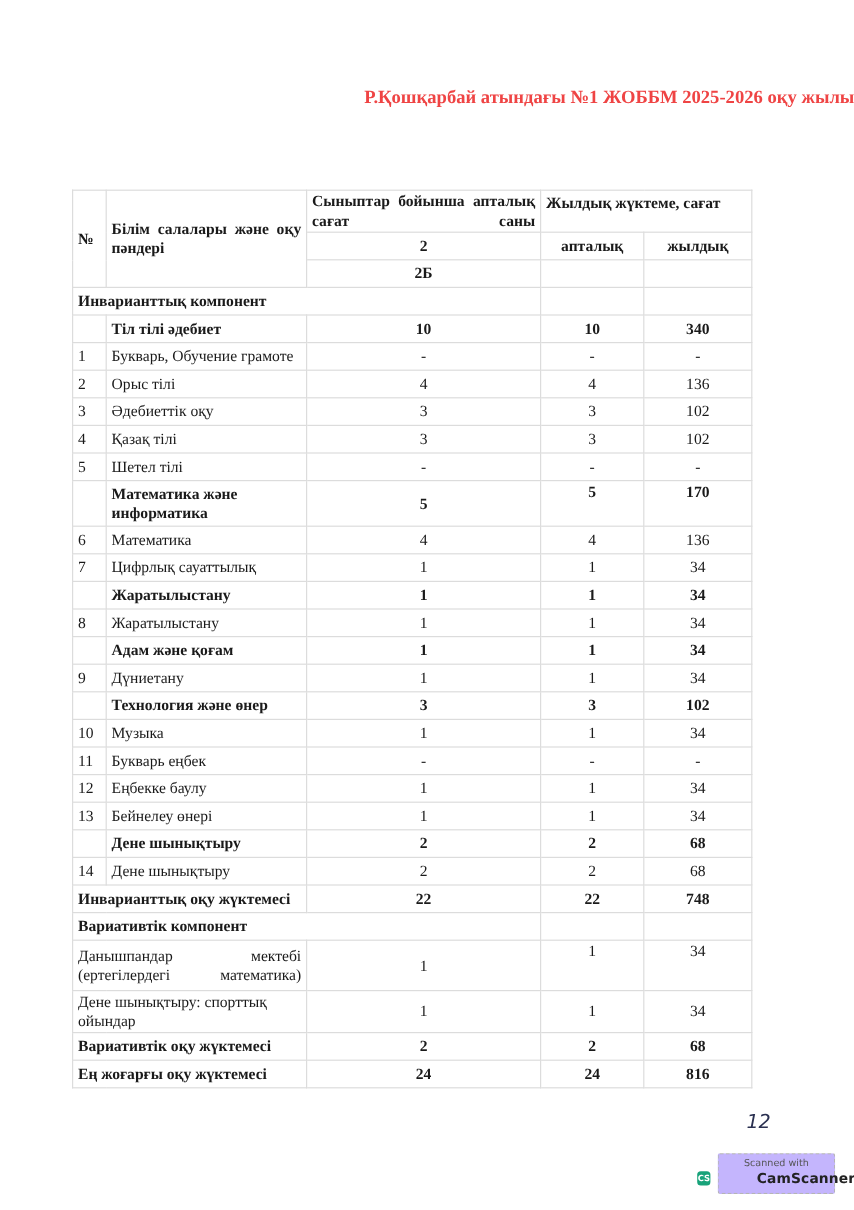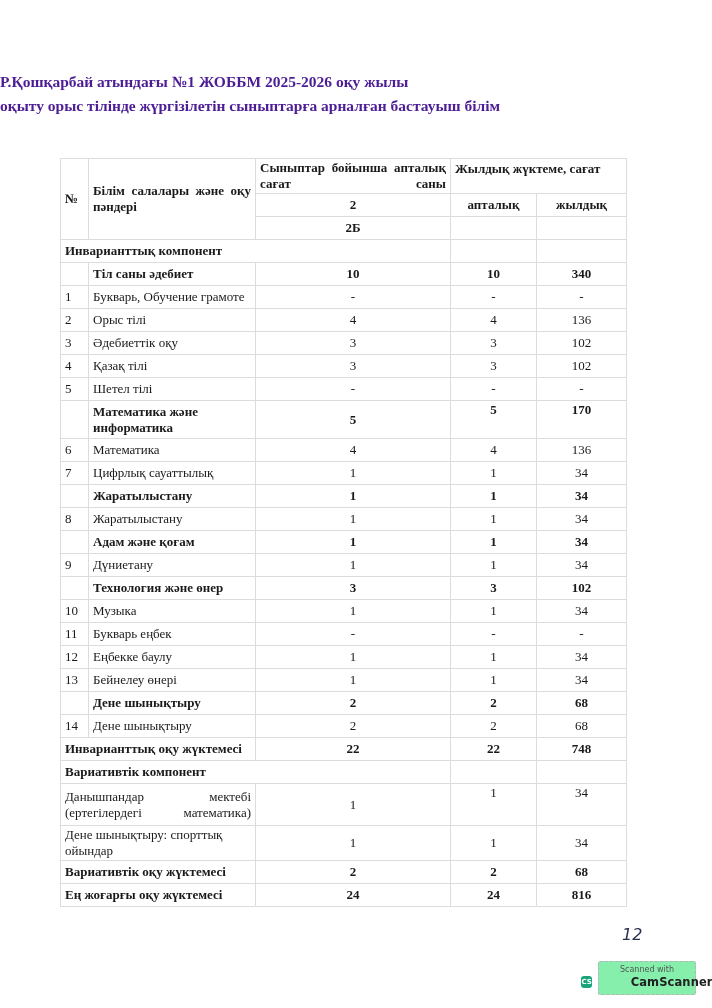--- a/index.html
+++ b/index.html
@@ -1,22 +1,22 @@
 <!DOCTYPE html>
 <html><head>
 <meta charset="utf-8">
 <style>
   html, body { margin:0; padding:0; }
   body {
     width:712px; height:1008px; background:#ffffff; position:relative; overflow:hidden;
     font-family:"Liberation Serif", "DejaVu Serif", serif; color:#1a1a1a;
   }
   .title {
-    position:absolute; left:0; top:70px; width:712px; text-align:left;
-    font-weight:bold; font-size:15.5px; line-height:24px; color:#4c1d95;
+    position:absolute; left:0; top:70px; width:712px; text-align:right;
+    font-weight:bold; font-size:15.5px; line-height:24px; color:#ef4444;
   }
   .title div { white-space:nowrap; }
   table.plan {
     position:absolute; left:60px; top:158px; width:566px;
     border-collapse:collapse; font-size:13px; table-layout:fixed;
   }
   table.plan td {
     border:1px solid #dcdcdc; padding:1px 4px; height:20px; vertical-align:middle;
     line-height:16px;
   }
@@ -30,37 +30,36 @@
   .justify { text-align:justify; text-align-last:justify; }
   .hdr-top td { height:40px; }
   .num { padding-left:3px; }
   .top-align { vertical-align:top !important; }
   .page-num {
     position:absolute; left:622px; top:925px; font-family:"DejaVu Sans", sans-serif;
     font-style:italic; font-size:16px; color:#2a3050;
   }
   .cs-badge {
     position:absolute; left:598px; top:961px; width:96px; height:32px;
-    border:1px dashed #b5b5b5; border-radius:2px; background:#86efac;
+    border:1px dashed #b5b5b5; border-radius:2px; background:#c4b5fd;
     font-family:"DejaVu Sans", sans-serif; text-align:center;
   }
   .cs-top { font-size:8px; color:#555; margin-top:3px; }
   .cs-bottom { display:flex; align-items:center; justify-content:center; margin-top:1px;gap:36px; }
   .cs-logo {
     width:15px; height:12px; background:#18a37a; border-radius:3px; color:#fff;
     font-size:7px; font-weight:bold; line-height:12px; margin-right:3px;
   }
   .cs-name { font-size:11.5px; color:#222; font-weight:bold; letter-spacing:0.1px; }
 </style>
 </head>
 <body>
 
 <div class="title">
   <div>Р.Қошқарбай атындағы №1 ЖОББМ 2025-2026 оқу жылы</div>
-  <div>оқыту орыс тілінде жүргізілетін сыныптарға арналған бастауыш білім</div>
 </div>
 
 <table class="plan">
   <colgroup>
     <col class="c-num">
       <col class="c-subj">
       <col class="c-week">
       <col class="c-aptalyk">
       <col class="c-yearly">
   </colgroup>
@@ -81,21 +80,21 @@
       <td></td>
       <td></td>
     </tr>
     <tr>
       <td colspan="3" class="b">Инварианттық компонент</td>
       <td></td>
       <td></td>
     </tr>
   <tr>
         <td class="num"></td>
-        <td class="b">Тіл саны әдебиет</td>
+        <td class="b">Тіл тілі әдебиет</td>
         <td class="center b">10</td>
         <td class="center b">10</td>
         <td class="center b">340</td>
       </tr>
       <tr>
         <td class="num">1</td>
         <td>Букварь, Обучение грамоте</td>
         <td class="center">-</td>
         <td class="center">-</td>
         <td class="center">-</td>

